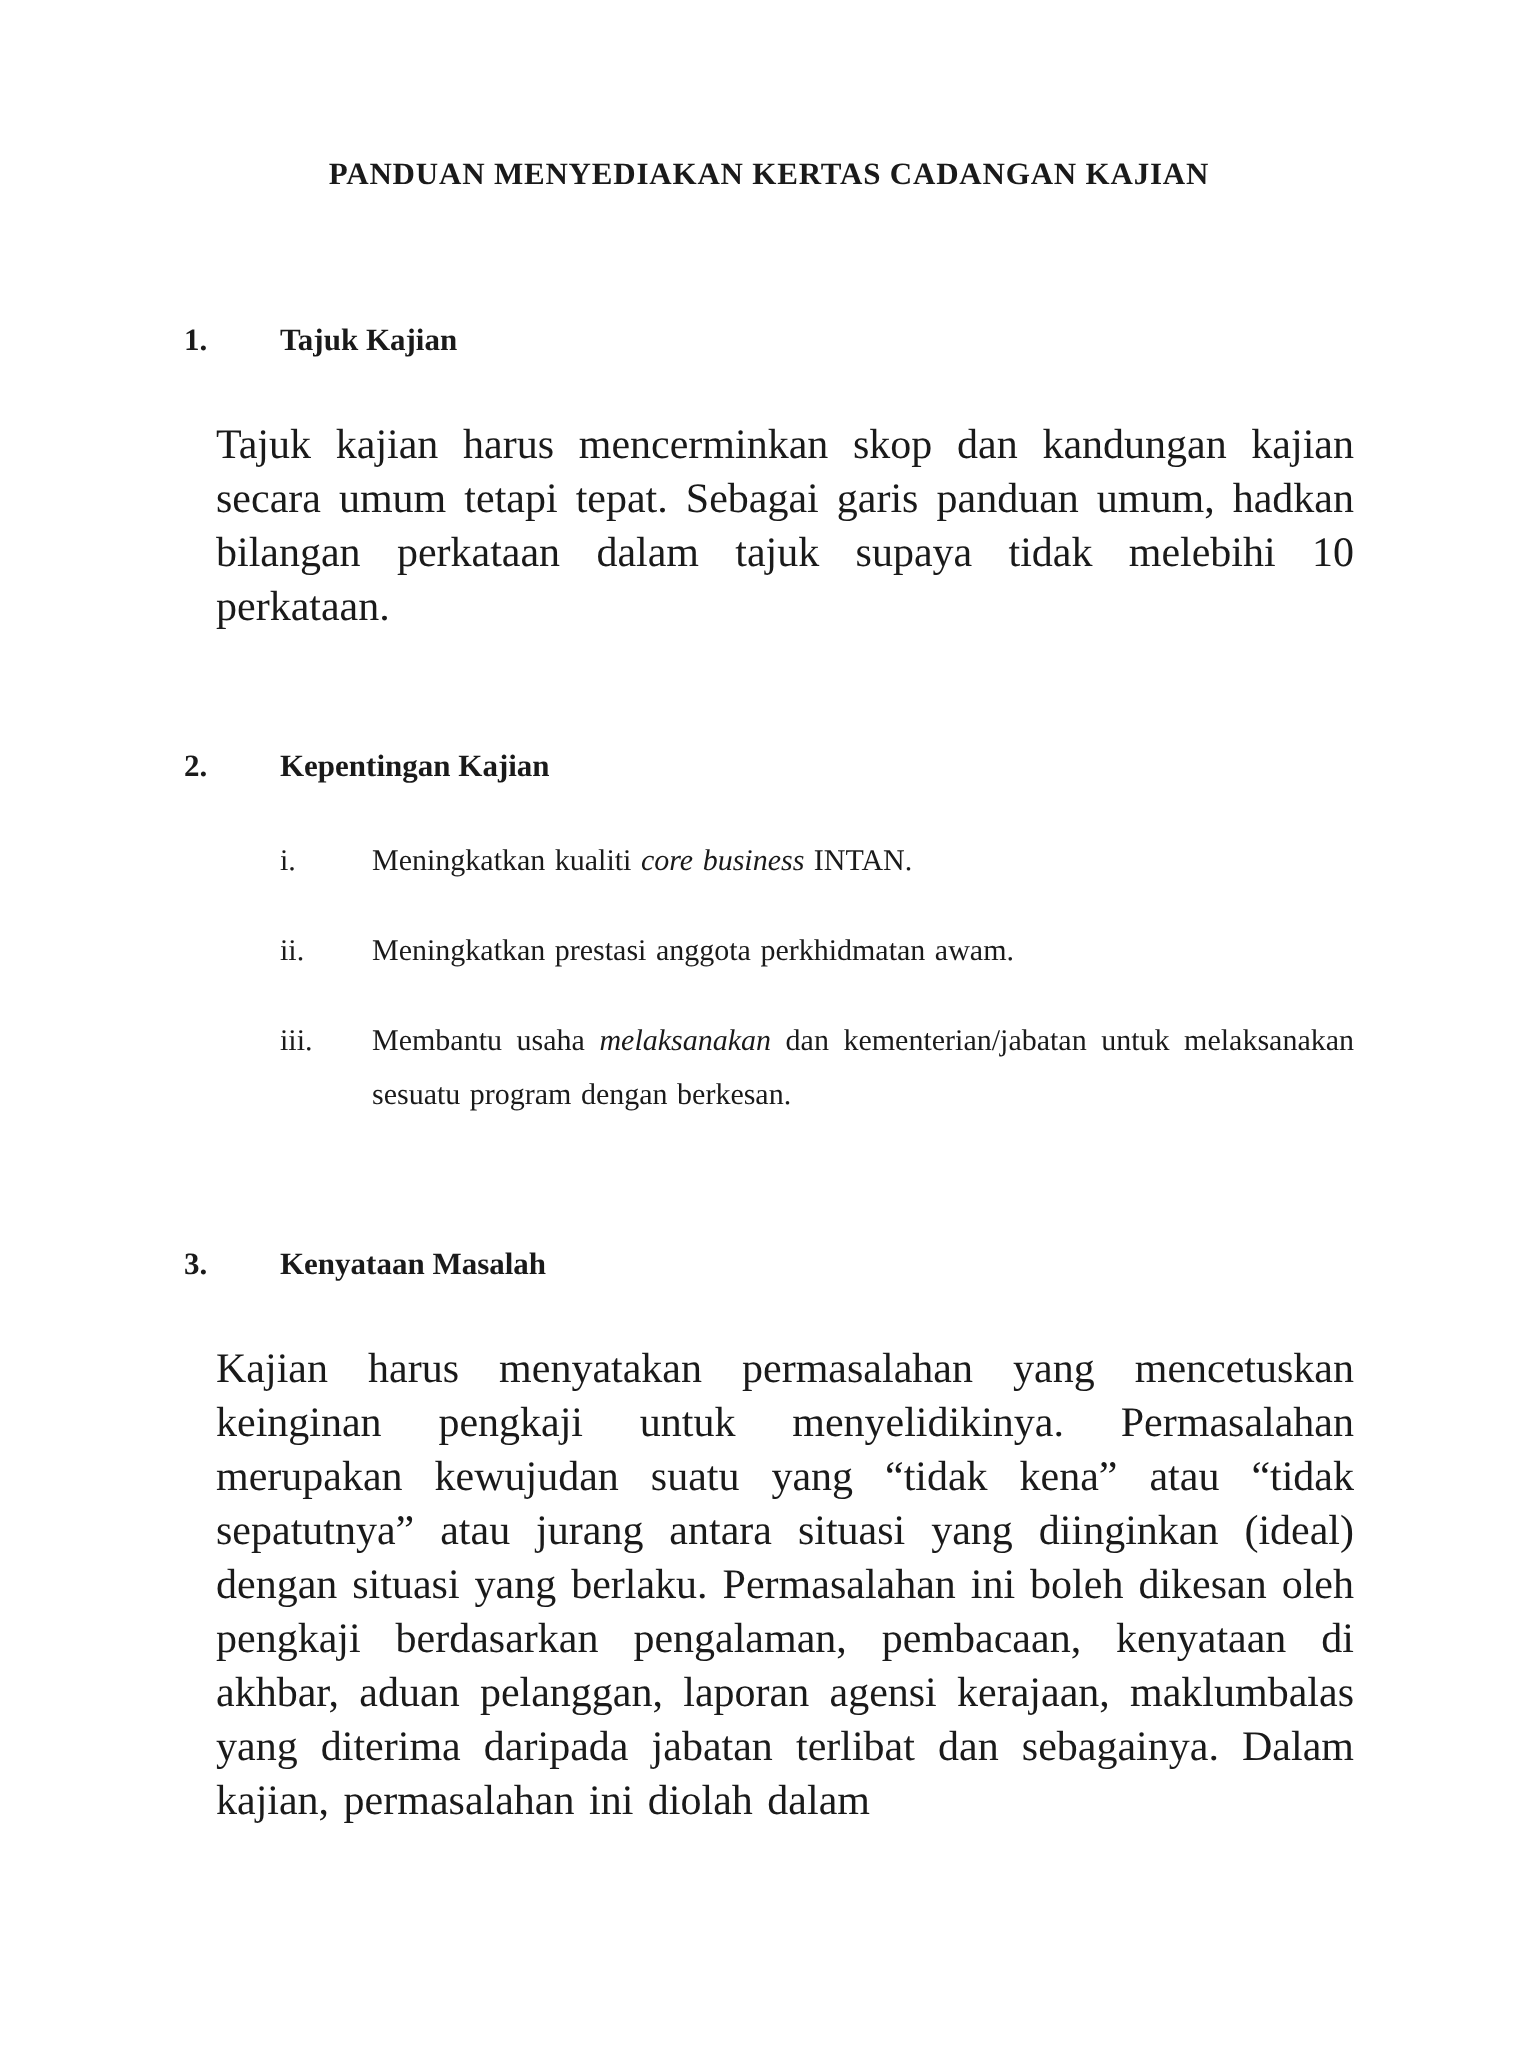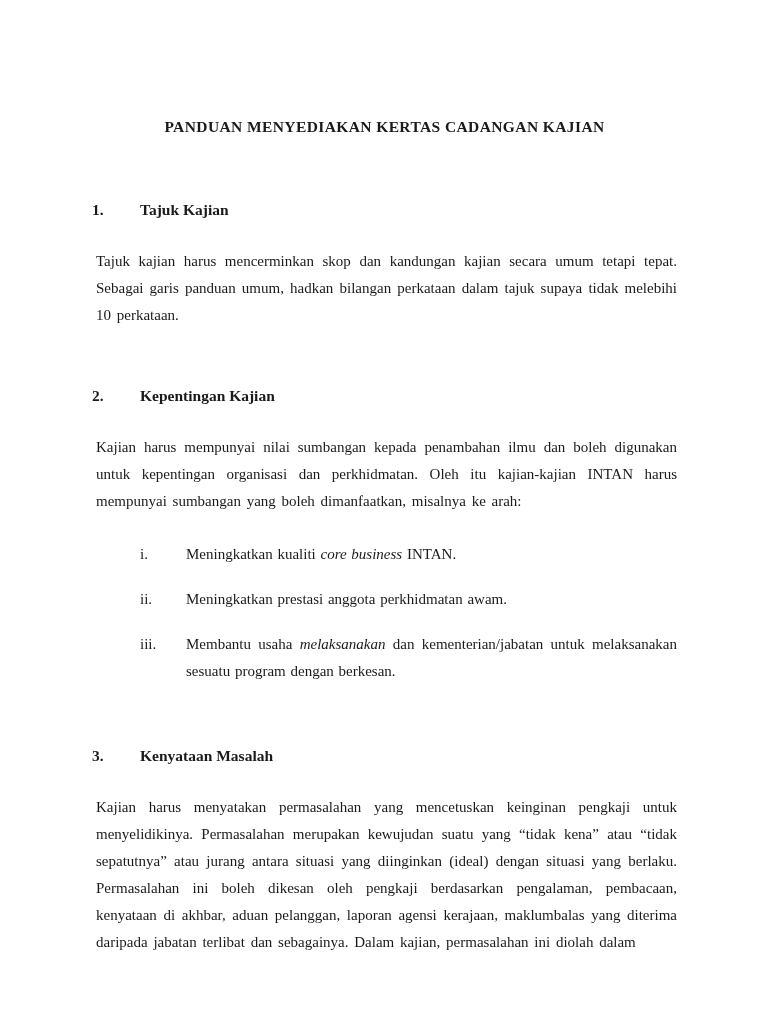--- a/index.html
+++ b/index.html
@@ -15,43 +15,43 @@
     color: #1a1a1a;
   }
   .page {
     box-sizing: border-box;
     width: 768px;
     height: 1024px;
     padding: 0 91px 0 92px;
     background: #ffffff;
   }
   .doc-title {
-    padding-top: 118px;
+    padding-top: 79px;
     text-align: center;
     font-weight: bold;
     font-size: 15.5px;
     line-height: 17px;
     letter-spacing: 0.4px;
     white-space: nowrap;
   }
   .heading {
     display: flex;
     font-weight: bold;
     font-size: 15.5px;
     line-height: 17px;
   }
   .heading .num {
     flex: 0 0 48px;
   }
   .h-title1 { margin-top: 66px; }
   .h-title2 { margin-top: 58px; }
   .h-title3 { margin-top: 62px; }
   .para {
-    margin: 30px 0 0 4px;
-    font-size: 15px;
+    margin: 30px 0 0 16px;
+    font-size: 21px;
     line-height: 27px;
     text-align: justify;
     word-spacing: 2px;
   }
   .roman-list {
     margin-top: 26px;
   }
   .list-item {
     display: flex;
     margin-left: 48px;
@@ -79,21 +79,20 @@
   <div class="heading h-title1">
     <span class="num">1.</span>
     <span class="htext">Tajuk Kajian</span>
   </div>
   <p class="para">Tajuk kajian harus mencerminkan skop dan kandungan kajian secara umum tetapi tepat. Sebagai garis panduan umum, hadkan bilangan perkataan dalam tajuk supaya tidak melebihi 10 perkataan.</p>
 
   <div class="heading h-title2">
     <span class="num">2.</span>
     <span class="htext">Kepentingan Kajian</span>
   </div>
-  <p class="para">Kajian harus mempunyai nilai sumbangan kepada penambahan ilmu dan boleh digunakan untuk kepentingan organisasi dan perkhidmatan. Oleh itu kajian-kajian INTAN harus mempunyai sumbangan yang boleh dimanfaatkan, misalnya ke arah:</p>
 
   <div class="roman-list">
 
     <div class="list-item">
       <span class="marker">i.</span>
       <span class="li-text"><span>Meningkatkan kualiti </span><em>core business</em><span> INTAN.</span></span>
     </div>
 
     <div class="list-item">
       <span class="marker">ii.</span>

